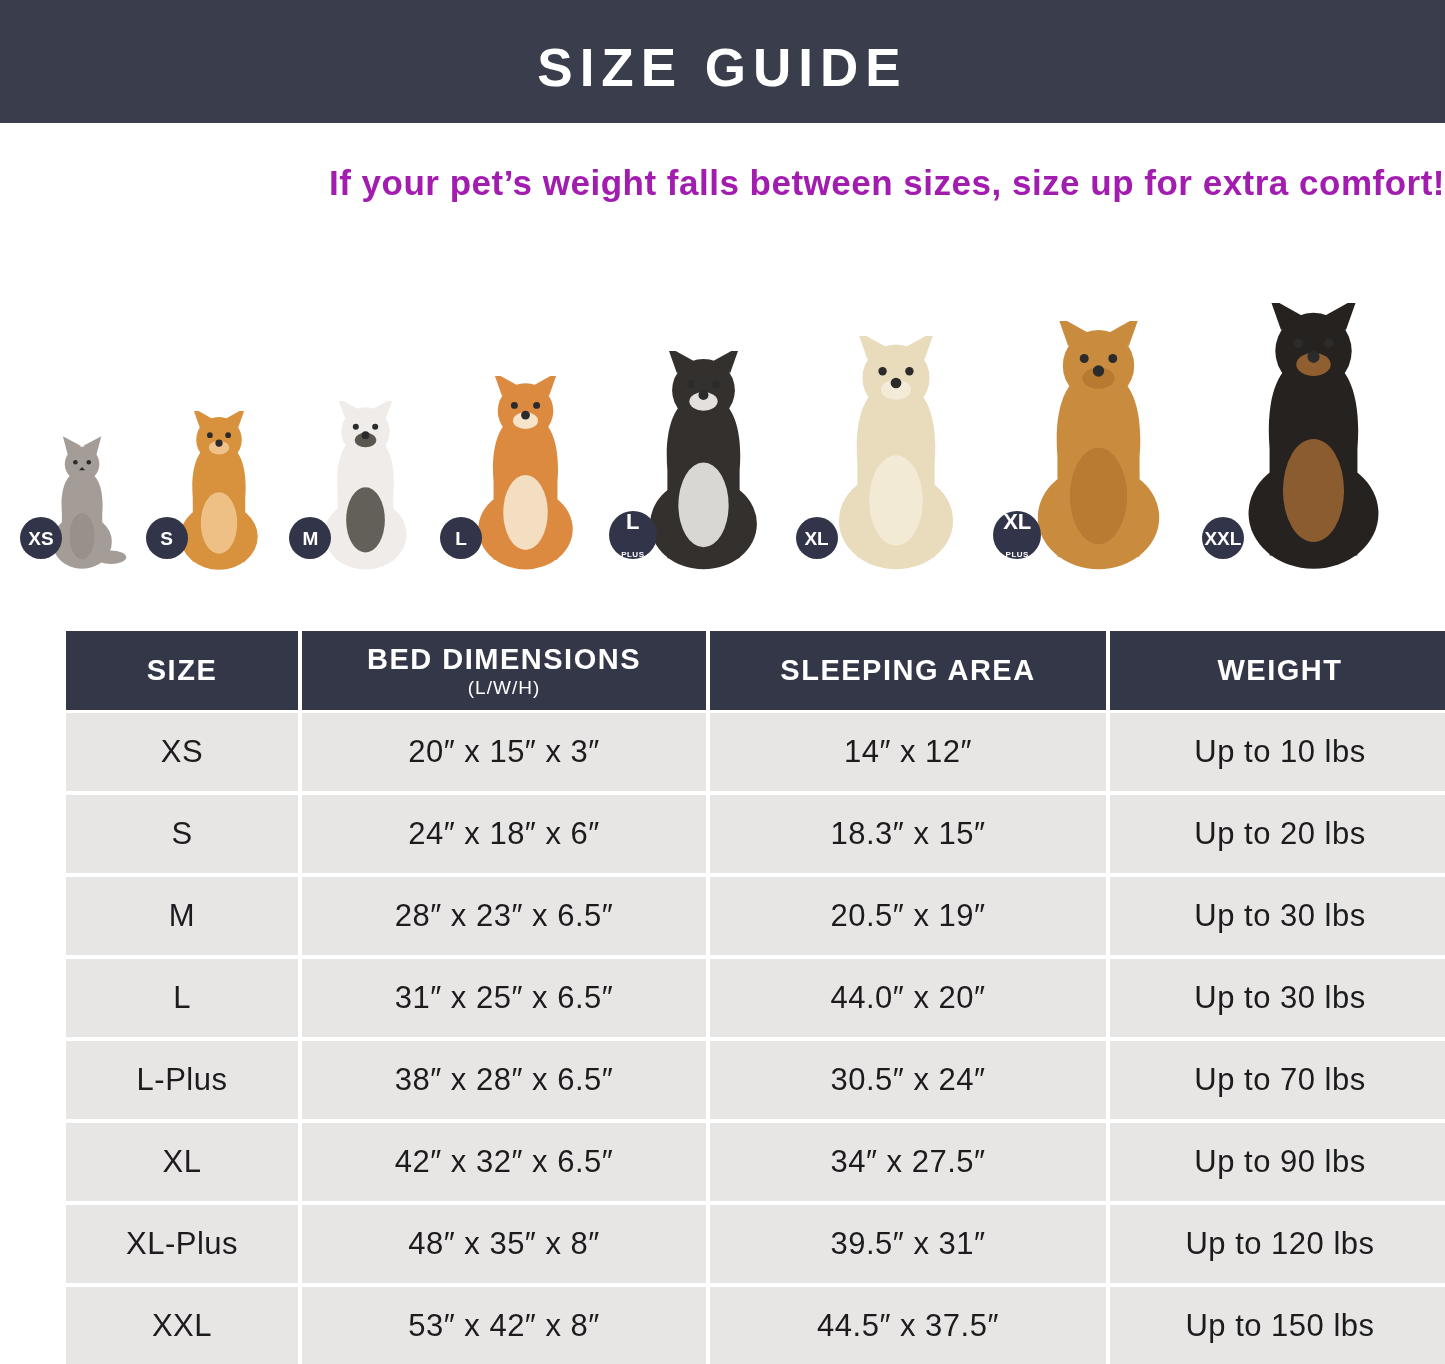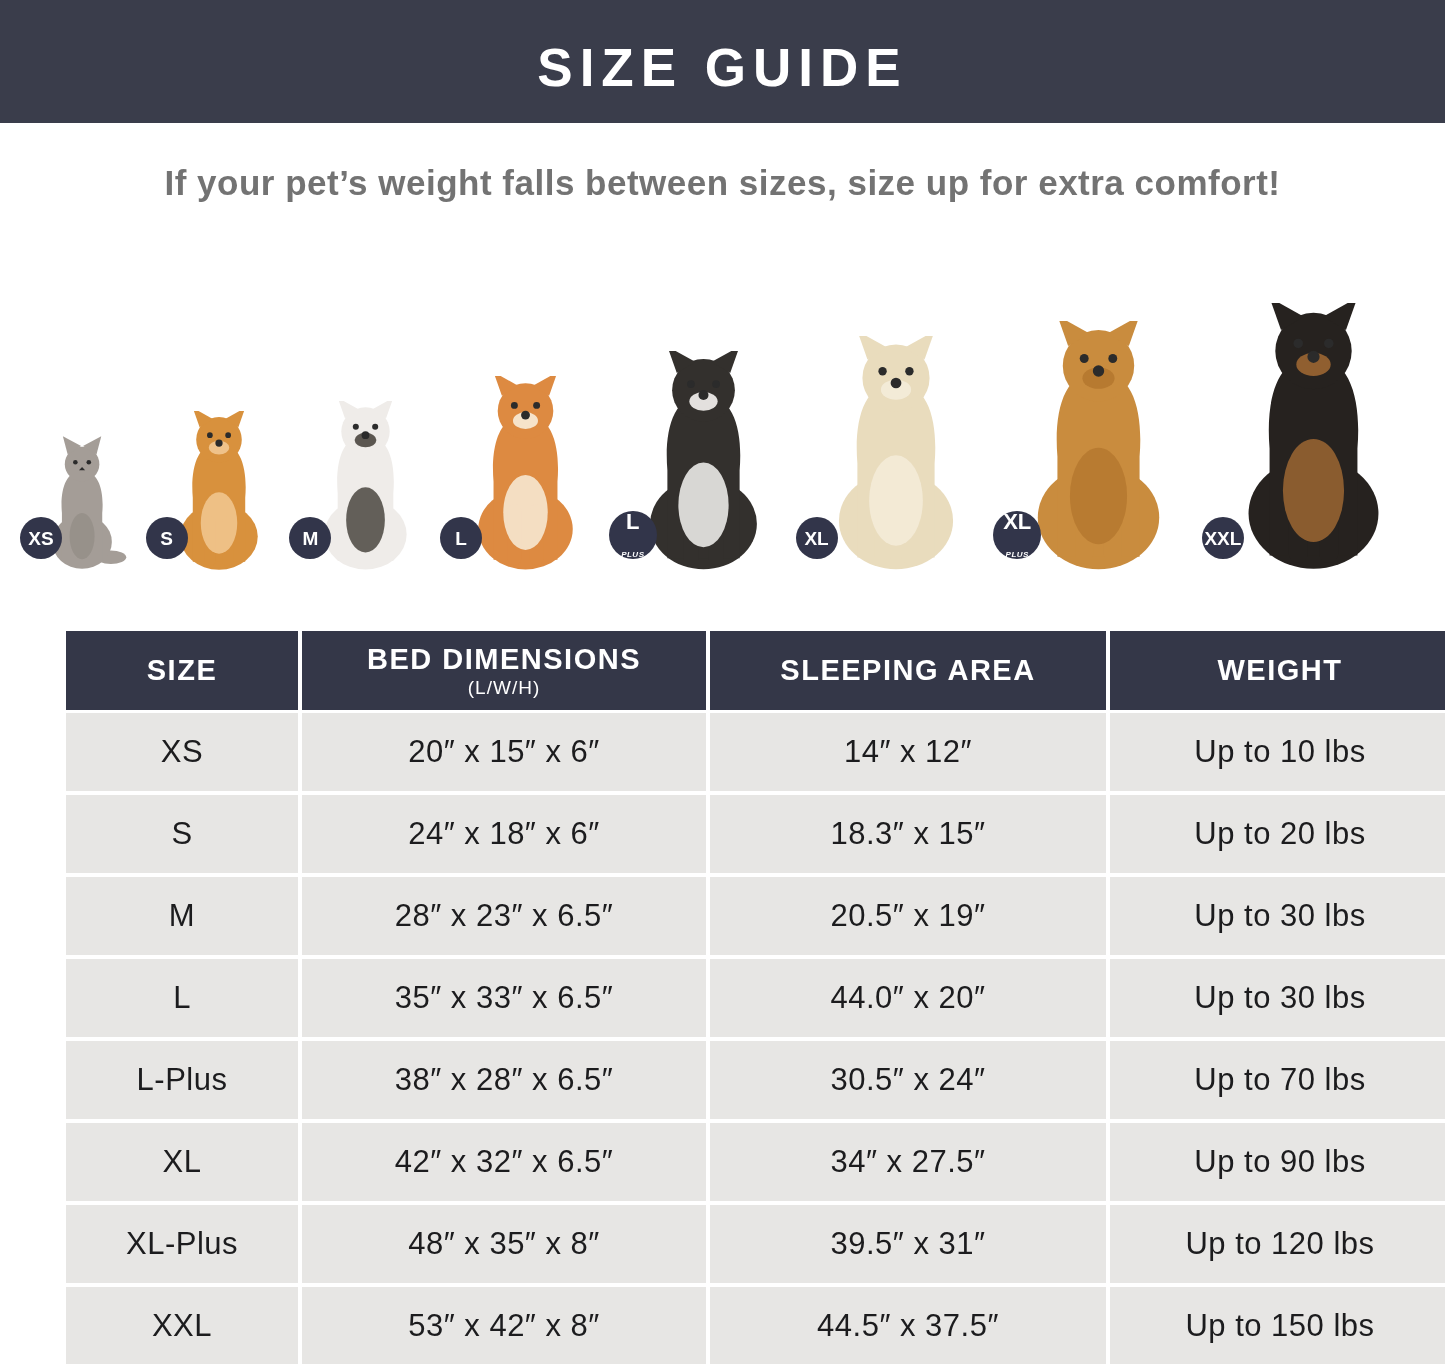--- a/index.html
+++ b/index.html
@@ -4,35 +4,35 @@
 <style>
   * { margin:0; padding:0; box-sizing:border-box; }
   html,body { width:1445px; height:1364px; overflow:hidden; background:#ffffff;
     font-family:"Liberation Sans", sans-serif; }
 
   
   .topbar { height:123px; background:#3a3d4b; display:flex; align-items:center; justify-content:center; }
   .topbar h1 { color:#ffffff; font-size:53px; font-weight:800; letter-spacing:7px;margin-top:11px; }
 
   
-  .subtitle { margin-top:40px; text-align:center; font-size:35px; font-weight:700;
-    color:#737373; letter-spacing:0.5px; }
+  .subtitle { margin-top:40px; text-align:right; font-size:35px; font-weight:700;
+    color:#a21caf; letter-spacing:0.5px; }
 
   
   .pets-row { height:378px; display:flex; align-items:flex-end; justify-content:space-between;
     padding:0 36px 10px 36px; }
   .pet-slot { position:relative; display:flex; align-items:flex-end; }
   .pet-svg { display:block; }
   .badge { position:absolute; left:-16px; bottom:12px; width:42px; height:42px; border-radius:50%;
     background:#32354a; color:#ffffff; display:flex; flex-direction:column; align-items:center;
     justify-content:center; line-height:1; z-index:2; }
   .badge-main { font-size:19px; font-weight:800; letter-spacing:0; }
   .badge--plus { width:48px; height:48px; }
   .badge--plus .badge-main { font-size:22px; }
-  .badge-sub { font-size:8px; font-weight:800; margin-top:18px; letter-spacing:0.5px;font-style:italic; }
+  .badge-sub { font-size:8px; font-weight:800; margin-top:18px; letter-spacing:0.5px; }
   .badge-sub:empty { display:none; }
 
   
   .size-table { margin:50px 30px 0 30px; display:grid;
     grid-template-columns:232px 404px 396px 340px; column-gap:4px; row-gap:4px;
     grid-auto-rows:78px;padding-left:36px; }
   .size-table .th { grid-row:1; height:79px; background:#343748; color:#ffffff;
     display:flex; flex-direction:column; align-items:center; justify-content:center;
     font-weight:700; font-size:29px; letter-spacing:1.5px; }
   .th-sub { font-size:19px; font-weight:400; letter-spacing:1px; margin-top:1px; }
@@ -174,36 +174,36 @@
     <span class="th-sub">(L/W/H)</span>
   </div>
   <div class="th">
     <span>SLEEPING AREA</span>
   </div>
   <div class="th">
     <span>WEIGHT</span>
   </div>
 
   <div class="td">XS</div>
-  <div class="td">20″ x 15″ x 6″</div>
+  <div class="td">20″ x 15″ x 3″</div>
   <div class="td">14″ x 12″</div>
   <div class="td">Up to 10 lbs</div>
 
   <div class="td">S</div>
   <div class="td">24″ x 18″ x 6″</div>
   <div class="td">18.3″ x 15″</div>
   <div class="td">Up to 20 lbs</div>
 
   <div class="td">M</div>
   <div class="td">28″ x 23″ x 6.5″</div>
   <div class="td">20.5″ x 19″</div>
   <div class="td">Up to 30 lbs</div>
 
   <div class="td">L</div>
-  <div class="td">35″ x 33″ x 6.5″</div>
+  <div class="td">31″ x 25″ x 6.5″</div>
   <div class="td">44.0″ x 20″</div>
   <div class="td">Up to 30 lbs</div>
 
   <div class="td">L-Plus</div>
   <div class="td">38″ x 28″ x 6.5″</div>
   <div class="td">30.5″ x 24″</div>
   <div class="td">Up to 70 lbs</div>
 
   <div class="td">XL</div>
   <div class="td">42″ x 32″ x 6.5″</div>

